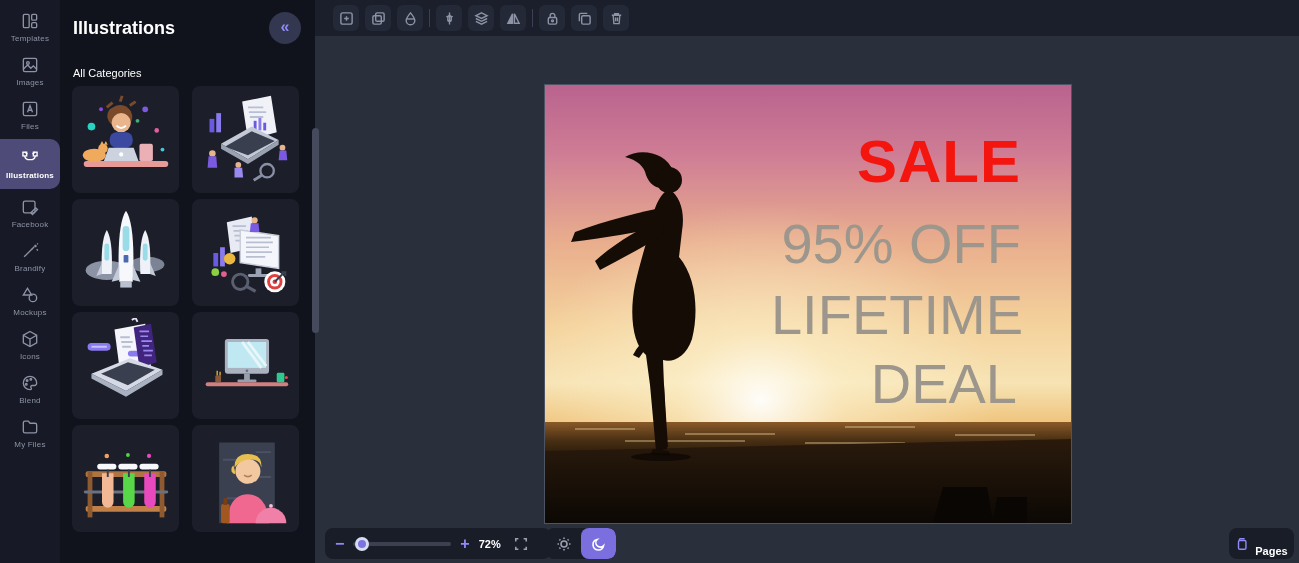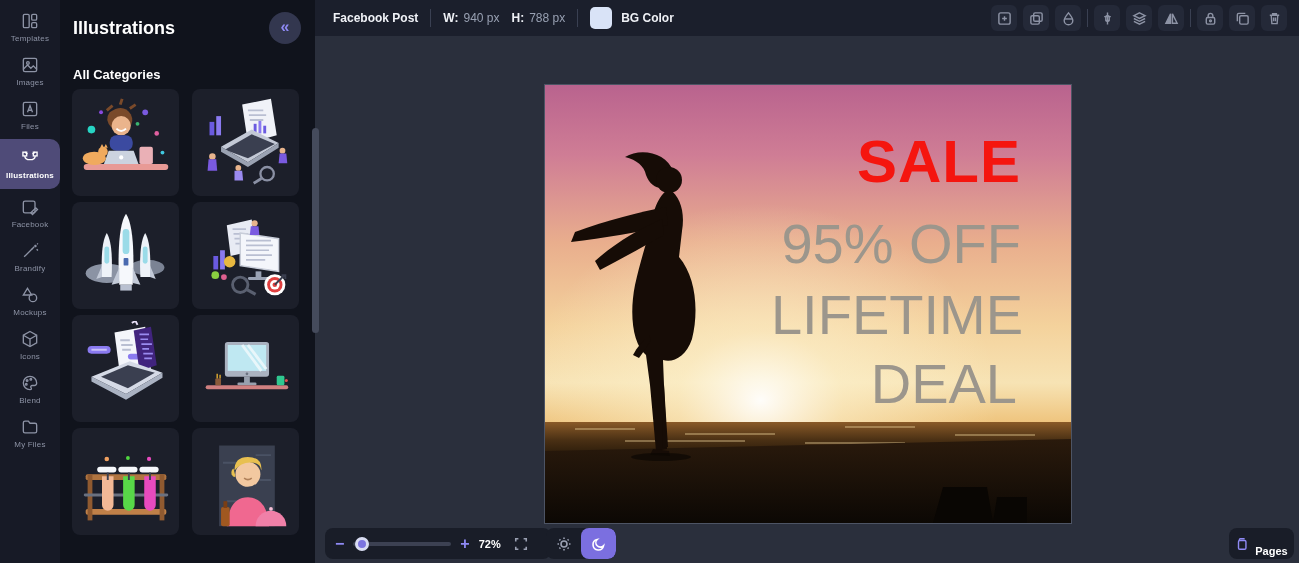--- a/index.html
+++ b/index.html
@@ -16,21 +16,21 @@
   .rail-item.active .rlabel { color:#ffffff; font-weight:bold; }
 
   
   .panel { position:absolute; left:60px; top:0; width:255px; height:100%; background:#10131c; z-index:3; }
   .panel-header { display:flex; align-items:center; justify-content:space-between; padding:12px 14px 10px 13px; }
   .panel-title { font-size:18px; font-weight:bold; color:#fff; }
   .collapse-btn { width:32px; height:32px; border-radius:50%; background:#33374f; border:none; color:#8f8af5; font-size:16px; font-weight:bold; cursor:pointer; display:flex; align-items:center; justify-content:center; padding-bottom:2px; }
   .category-dd { margin:4px 12px 0 12px; height:33px; background:#232836; border-radius:6px; display:flex; align-items:center; justify-content:space-between; padding:0 12px 0 14px; cursor:pointer; }
   .category-dd .ddlabel { font-size:13px; font-weight:bold; color:#f2f4f8; }
   .category-dd svg { width:12px; height:12px; stroke:#8f8af5; stroke-width:2; fill:none; }
-  .section-label { margin:13px 12px 7px 13px; font-size:13px; font-weight:bold; color:#fff; }
+  .section-label { margin:13px 12px 7px 13px; font-size:11px; font-weight:normal; color:#fff; }
   .thumb-grid { display:grid; grid-template-columns:107px 107px; grid-auto-rows:107px; gap:6px 13px; padding:0 12px; }
   .thumb { background:#1c1f2a; border-radius:8px; cursor:pointer; overflow:hidden; display:flex; align-items:center; justify-content:center; }
   .thumb svg { width:96px; height:96px; }
   .panel-scrollbar { position:absolute; right:-4px; top:128px; width:7px; height:205px; border-radius:4px; background:#454b5c; cursor:grab; }
 
   
   .topbar { position:absolute; left:315px; top:0; right:0; height:36px; background:#1b1f2c; display:flex; align-items:center; justify-content:space-between; padding:0 12px 0 18px; z-index:2; }
   .tb-left { display:flex; align-items:center; gap:12px; }
   .doc-title { font-size:12px; font-weight:bold; color:#f0f2f7; }
   .tb-div { width:1px; height:18px; background:#3a4052; }
@@ -316,37 +316,20 @@
           <circle cx="76" cy="78" r="2" fill="#f8c0d8"></circle>
           <rect x="24" y="76" width="9" height="20" rx="2" fill="#a05820"></rect>
           <rect x="26.5" y="70" width="4" height="7" fill="#7a3e14"></rect>
         </svg>
       </div>
     </div>
     <div class="panel-scrollbar"></div>
   </section>
 
   <header class="topbar">
-    <div class="tb-left">
-      <span class="doc-title">Facebook Post</span>
-      <span class="tb-div"></span>
-      <span class="dim-group">
-        <span class="dim-label">W:</span>
-        <span class="dim-value">940 px</span>
-      </span>
-      <span class="dim-group">
-        <span class="dim-label">H:</span>
-        <span class="dim-value">788 px</span>
-      </span>
-      <span class="tb-div"></span>
-      <span class="bg-group">
-        <span class="bg-swatch"></span>
-        <span class="bg-label">BG Color</span>
-      </span>
-    </div>
     <div class="tb-right">
       <button class="tb-btn">
           <svg viewBox="0 0 16 16">
             <rect x="2" y="2" width="12" height="12" rx="2"></rect>
             <path d="M8 5.5 v5 M5.5 8 h5"></path>
           </svg>
         </button>
       <button class="tb-btn">
           <svg viewBox="0 0 16 16">
             <rect x="2" y="5" width="9" height="9" rx="1.5"></rect>

